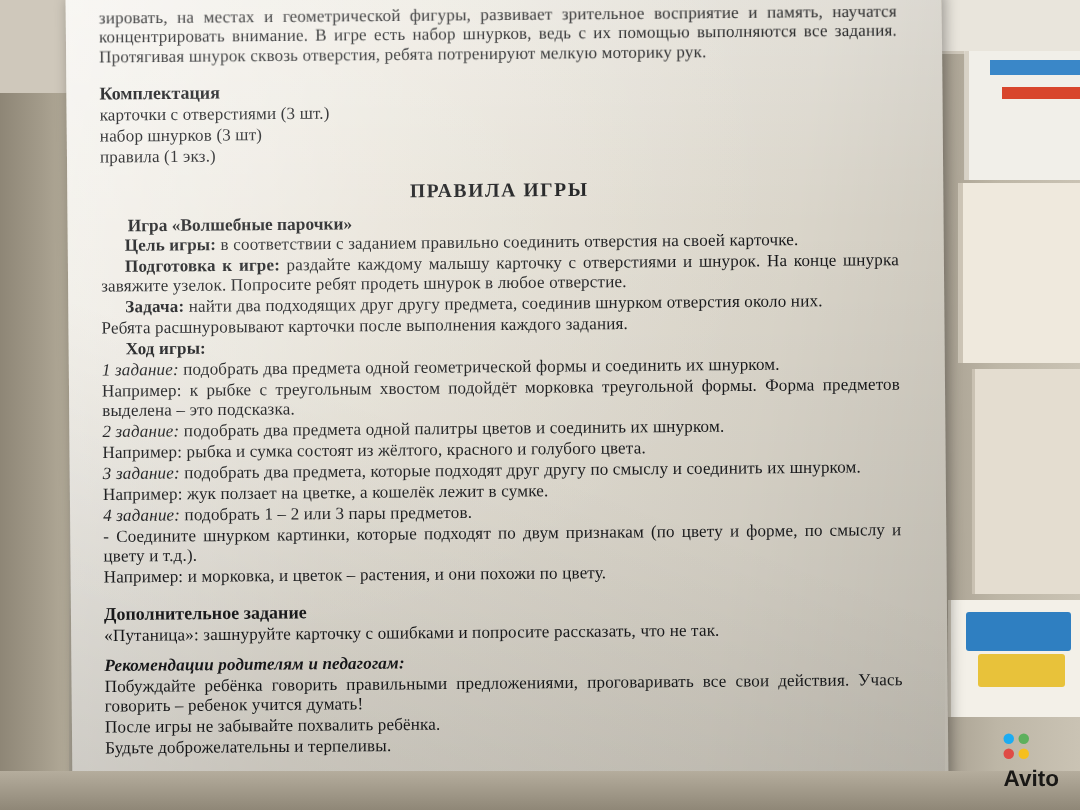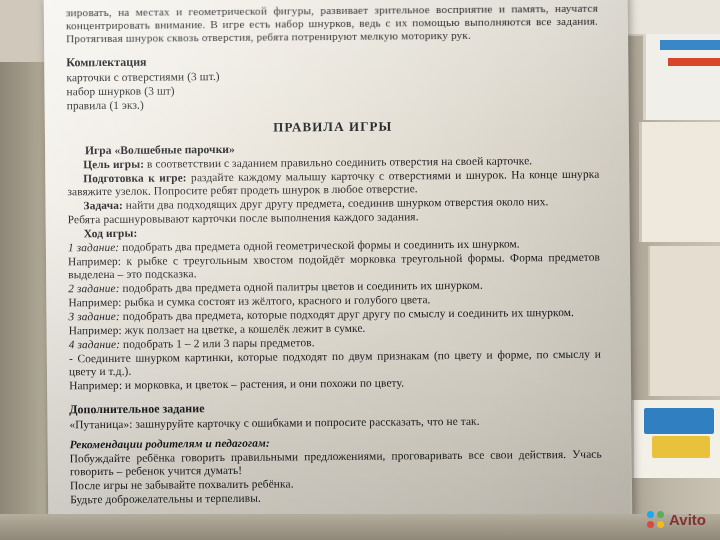--- a/index.html
+++ b/index.html
@@ -166,22 +166,23 @@
   .watermark {
     position: absolute;
     right: 14px;
     bottom: 12px;
     display: flex;
     align-items: flex-start;
     gap: 5px;
     font-family: "Liberation Sans", sans-serif;
     font-size: 15px;
     font-weight: bold;
-    color: #7f1d1d;
+    color: #000000;
     opacity: 0.85;
+    flex-direction: column;
   }
   .wm-dots {
     position: relative;
     width: 17px; height: 17px;
   }
   .wm-dots i {
     position: absolute;
     border-radius: 50%;
     display: block;
   }

